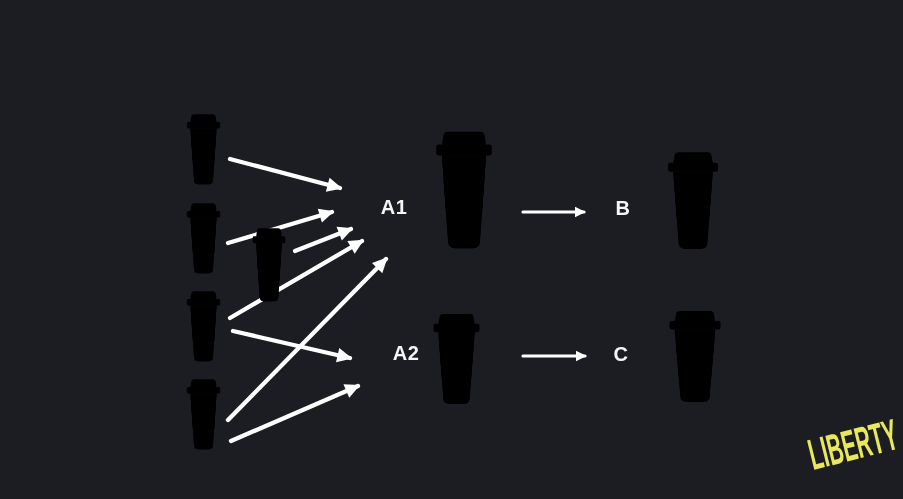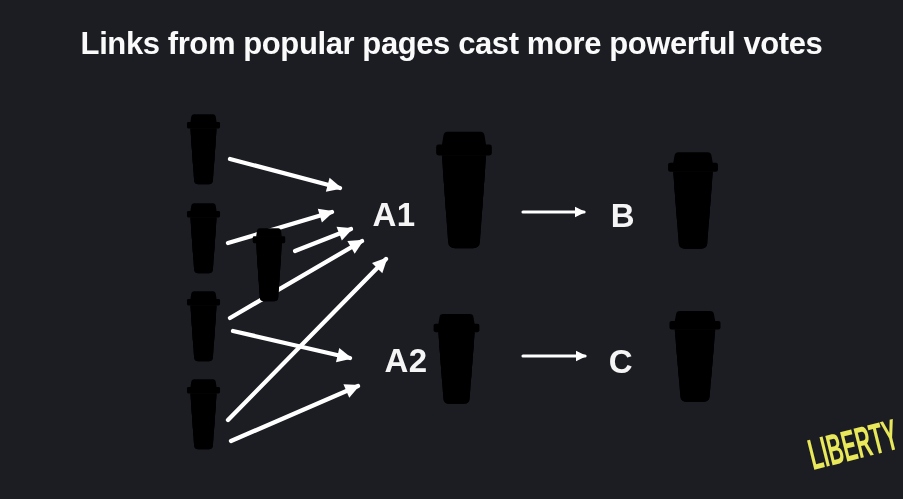--- a/index.html
+++ b/index.html
@@ -21,21 +21,21 @@
     margin:0;
   }
   .arrow-layer{position:absolute;left:0;top:0;z-index:1;}
   .arrow-layer line{stroke:var(--arrow,#fff);stroke-linecap:round;}
   .arrow-layer line.thick{stroke-width:4.3;}
   .arrow-layer line.thin{stroke-width:3.1;}
   .head{fill:var(--arrow,#fff);}
   .cup{position:absolute;z-index:2;overflow:visible;}
   .node-label{
     position:absolute;z-index:3;
-    color:#f5f5f5;font-size:33px;font-weight:600;
+    color:#f5f5f5;font-size:20px;font-weight:600;
     width:54px;text-align:center;letter-spacing:0.5px;
   }
   .brand{
     position:absolute;z-index:3;
     left:798px;top:432px;width:96px;
     color:var(--brand-yellow,#e9e85a);
     font-size:27px;font-weight:bold;text-align:center;
     letter-spacing:0px;
     transform:rotate(-14deg) scale(0.78,1.62);
     transform-origin:center;
@@ -61,21 +61,20 @@
         <g clip-path="url(#bodyclip)">
           <rect class="band" x="18" y="47" width="64" height="47"></rect>
         </g>
         <path class="redraw" d="M27,29 L73,29 L66.5,120.5 Q66,127 59.5,127 L40.5,127 Q34,127 33.5,120.5 Z"></path>
         <circle class="badge" cx="50" cy="70" r="17.5"></circle>
         <rect class="white" x="21" y="17.5" width="58" height="11.5" rx="2.5"></rect>
       </symbol>
     </defs>
   </svg>
 
-  <h1 class="title">Links from popular pages cast more powerful votes</h1>
 
   <svg class="arrow-layer" width="903" height="499">
     <line class="thick" x1="230" y1="159" x2="340" y2="188" marker-end="url(#ah)"></line>
     <line class="thick" x1="228" y1="243" x2="332" y2="212" marker-end="url(#ah)"></line>
     <line class="thick" x1="295" y1="251" x2="351" y2="229" marker-end="url(#ah)"></line>
     <line class="thick" x1="230" y1="318" x2="362" y2="241" marker-end="url(#ah)"></line>
     <line class="thick" x1="228" y1="420" x2="386" y2="259" marker-end="url(#ah)"></line>
     <line class="thick" x1="233" y1="331" x2="350" y2="358" marker-end="url(#ah)"></line>
     <line class="thick" x1="231" y1="441" x2="358" y2="386" marker-end="url(#ah)"></line>
     <line class="thin" x1="523" y1="212" x2="584" y2="212" marker-end="url(#ah)"></line>

